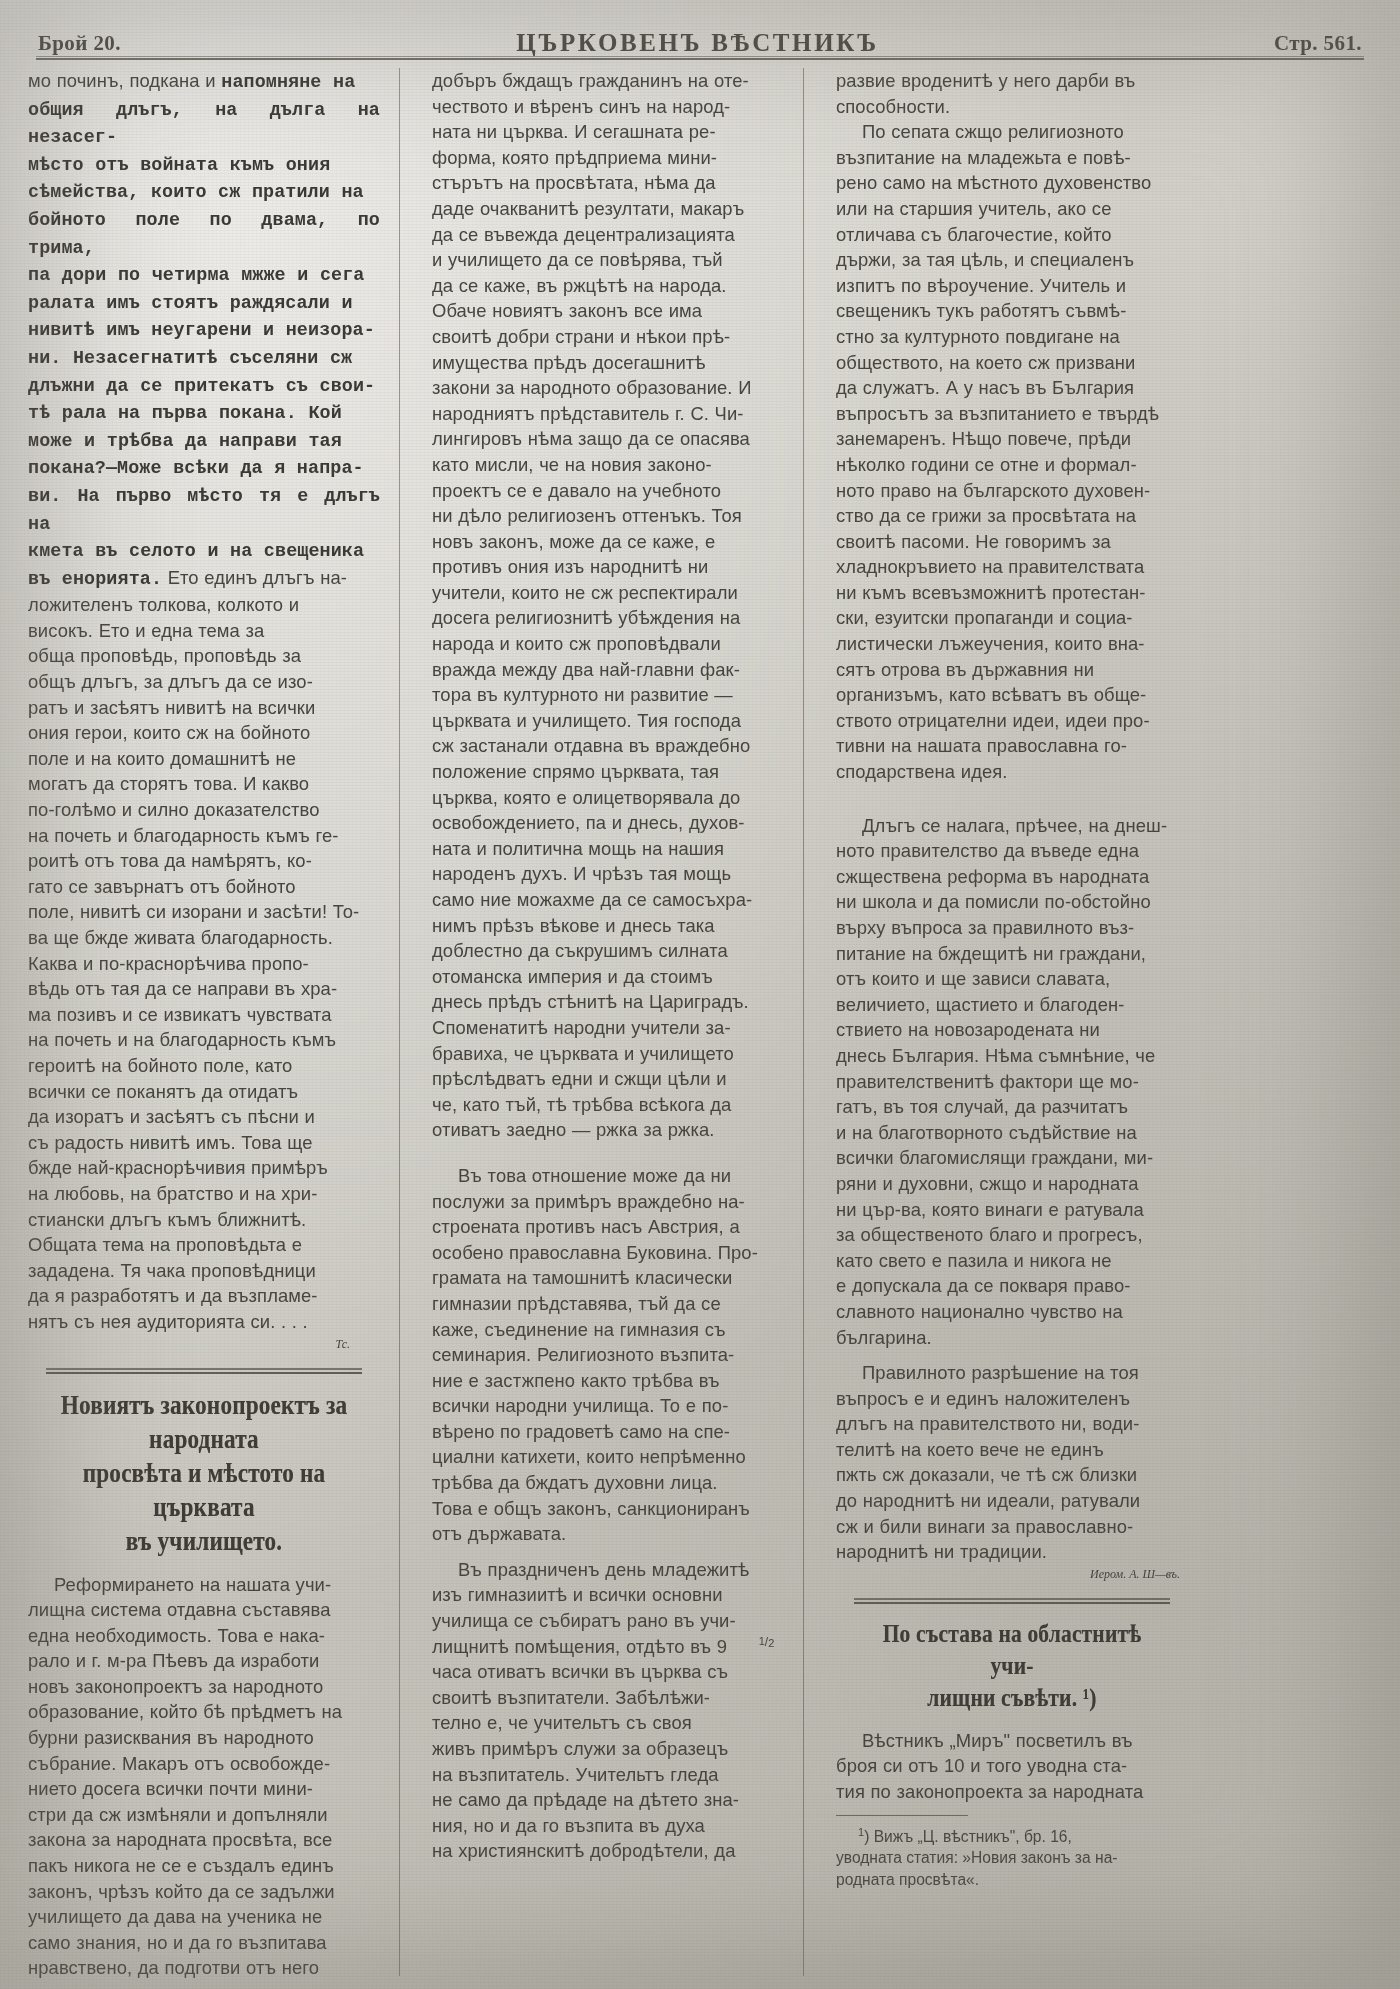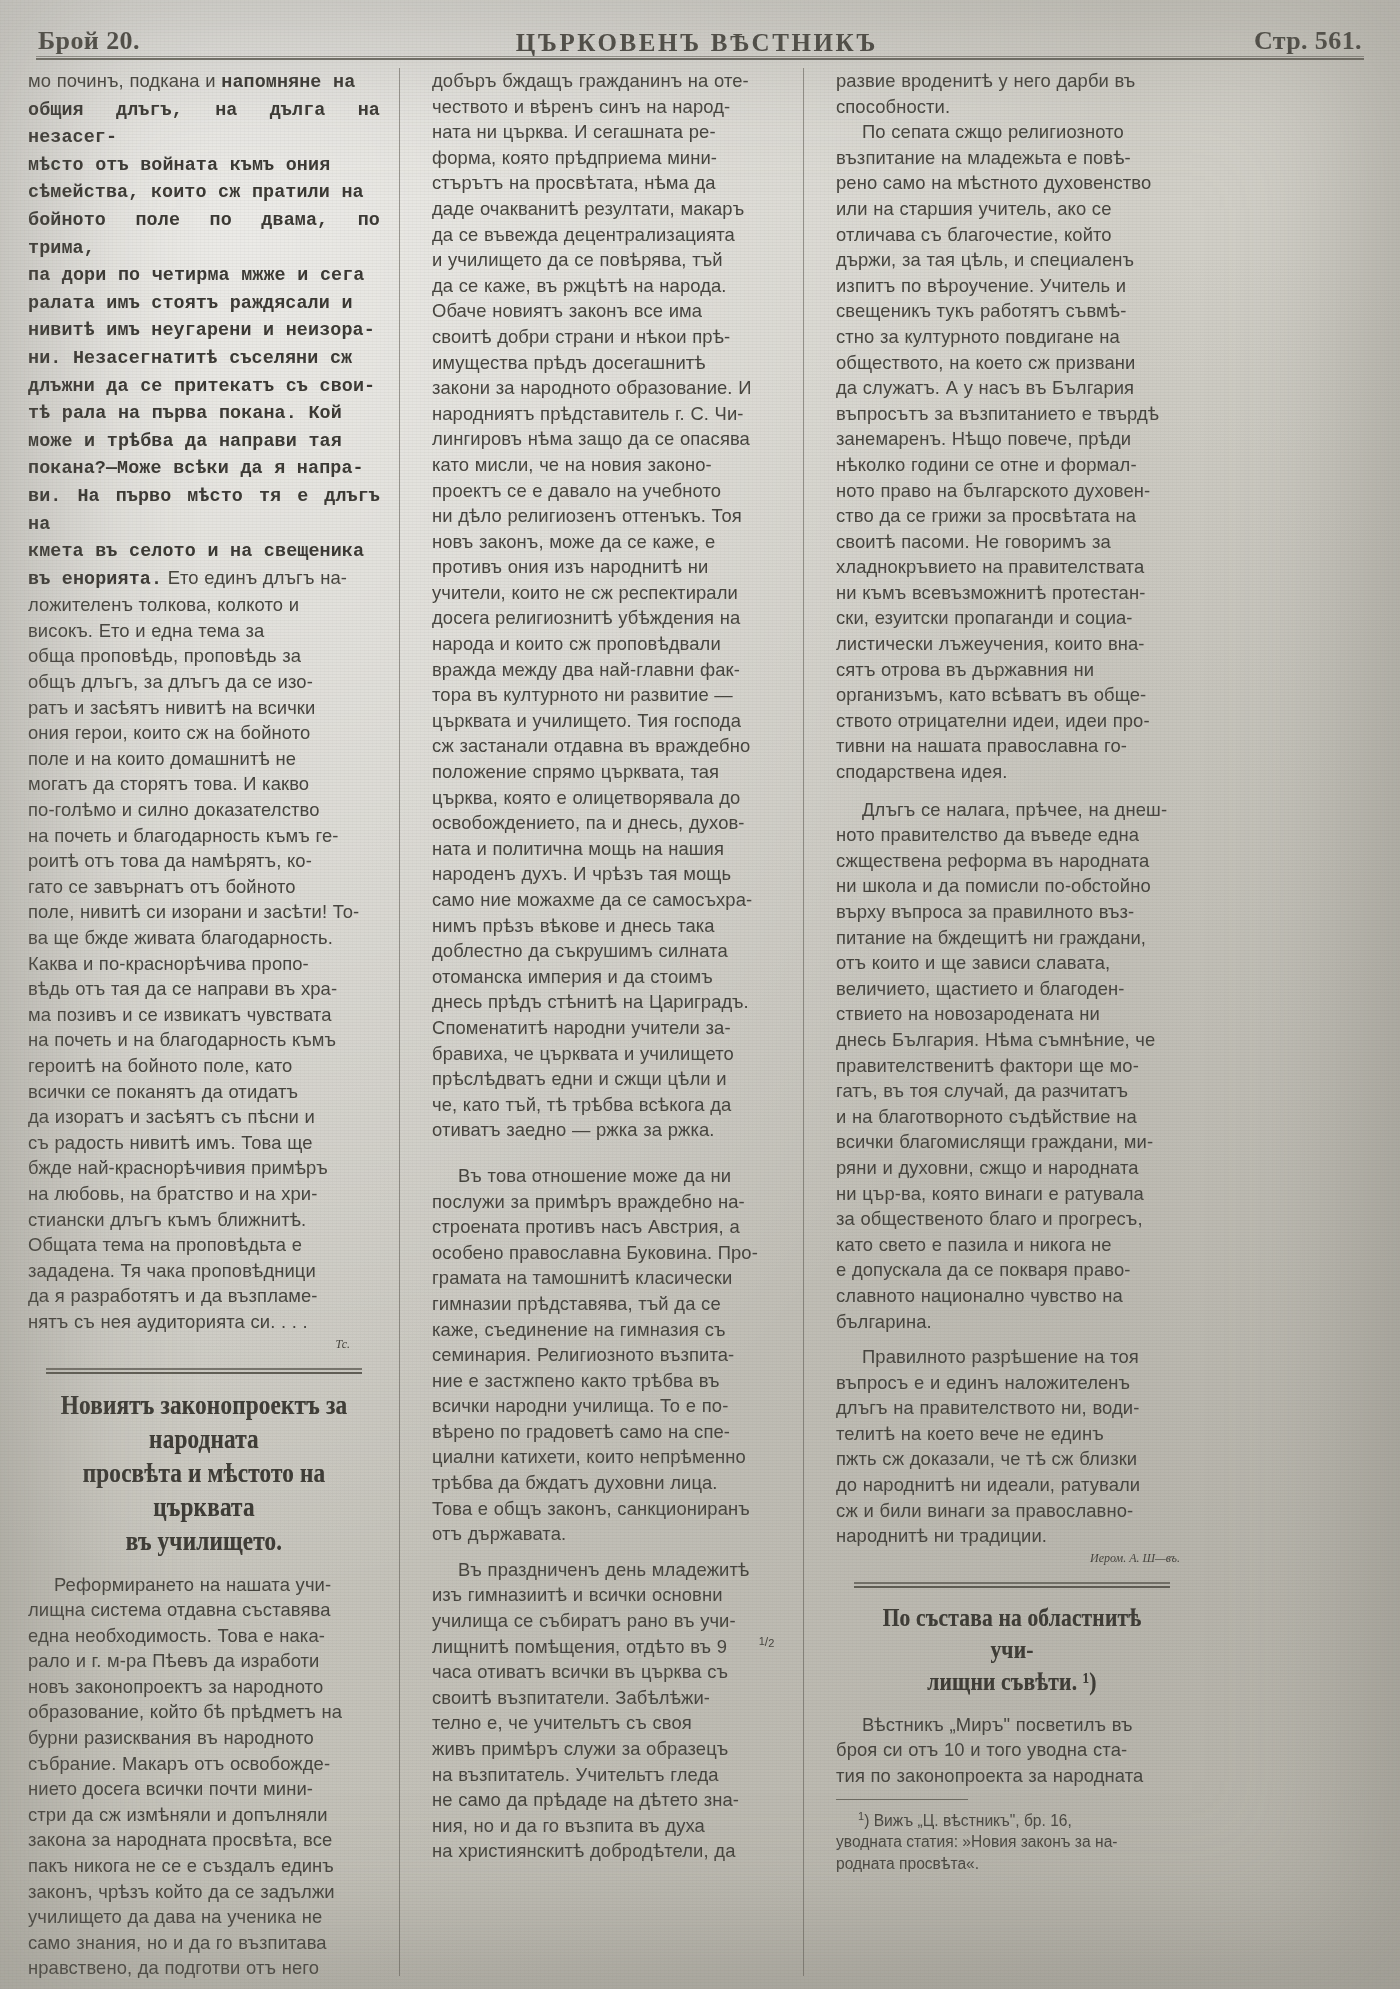--- a/index.html
+++ b/index.html
@@ -32,21 +32,21 @@
   }
   #page{position:absolute;inset:0;}
 
   
   .masthead{
     position:absolute;left:38px;right:38px;top:10px;height:46px;
     display:flex;align-items:flex-end;justify-content:space-between;
     color:#4c4a44;
   }
   .mast-side{
-    font-size:26px;font-weight:700;letter-spacing:.4px;
+    font-size:21px;font-weight:700;letter-spacing:.4px;
     font-family:"Liberation Serif",serif;
     white-space:nowrap;
   }
   .mast-title{
     font-size:25px;font-weight:700;letter-spacing:2.6px;
     font-family:"Liberation Serif",serif;
     white-space:nowrap;
     transform:translateY(1px);
   }
   .mast-rule{
@@ -344,21 +344,21 @@
       хладнокръвието на правителствата<br>
       ни къмъ всевъзможнитѣ протестан-<br>
       ски, езуитски пропаганди и социа-<br>
       листически лъжеучения, които вна-<br>
       сятъ отрова въ държавния ни<br>
       организъмъ, като всѣватъ въ обще-<br>
       ството отрицателни идеи, идеи про-<br>
       тивни на нашата православна го-<br>
       сподарствена идея.</p>
 
-      <p class="body ind" style="margin-top:12px">Длъгъ се налага, прѣчее, на днеш-<br>
+      <p class="body ind" style="margin-top:28px">Длъгъ се налага, прѣчее, на днеш-<br>
       ното правителство да въведе една<br>
       сжществена реформа въ народната<br>
       ни школа и да помисли по-обстойно<br>
       върху въпроса за правилното въз-<br>
       питание на бждещитѣ ни граждани,<br>
       отъ които и ще зависи славата,<br>
       величието, щастието и благоден-<br>
       ствието на новозародената ни<br>
       днесь България. Нѣма съмнѣние, че<br>
       правителственитѣ фактори ще мо-<br>

